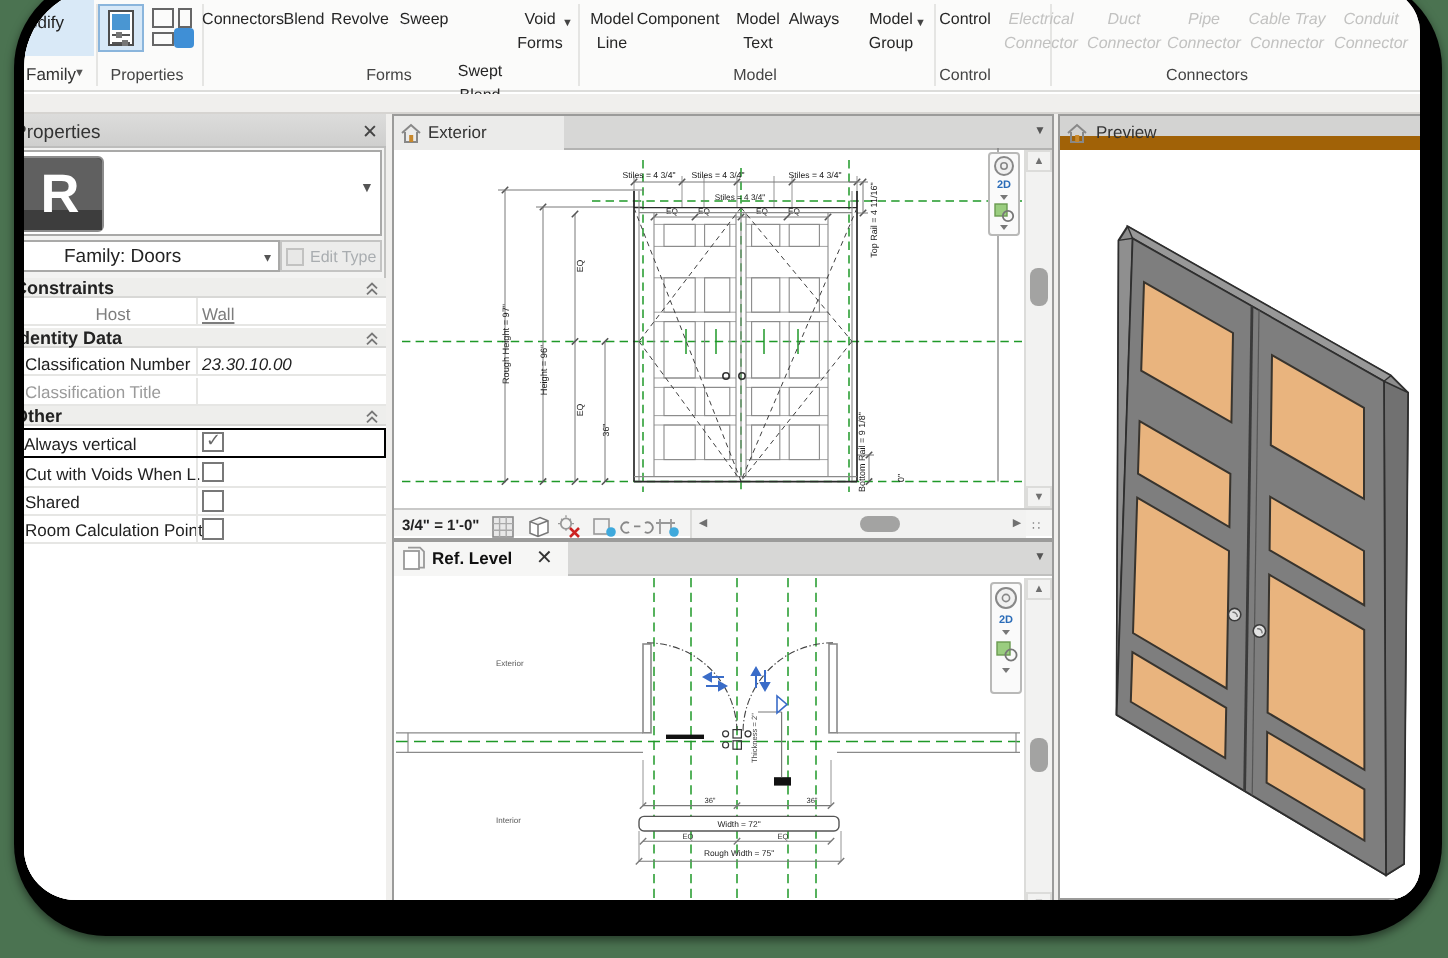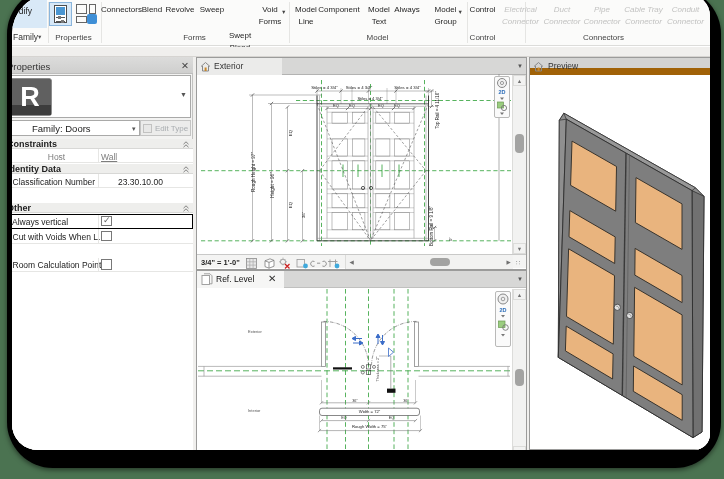--- a/index.html
+++ b/index.html
@@ -134,40 +134,49 @@
       <div class="ghdr" style="top:25px;">
             <span class="t">Identity Data</span>
             <span class="p">
               <svg width="6" height="7" viewBox="0 0 6 7" style="position:absolute;left:0;top:0">
                 <path d="M0.5,3.2 L3,0.8 L5.5,3.2 M0.5,6.2 L3,3.8 L5.5,6.2" fill="none" stroke="#777" stroke-width="0.9"></path>
               </svg>
             </span>
           </div>
       <div class="grow" style="top:35.8px;height:14.2px;">
         <span class="gname">Classification Number</span>
-        <span class="abs" style="left:118px;top:2.5px;font-size:8.5px;color:#222;">23.30.10.00</span>
+        <span class="abs" style="left:101px;top:2.5px;font-size:8.5px;color:#222;font-style:italic;">23.30.10.00</span>
+        <div class="gdiv"></div>
+      </div>
+      <div class="grow" style="top:50px;height:14.2px;">
+        <span class="gname" style="color:#9a9a9a;">Classification Title</span>
         <div class="gdiv"></div>
       </div>
       <div class="ghdr" style="top:64.2px;">
             <span class="t">Other</span>
             <span class="p">
               <svg width="6" height="7" viewBox="0 0 6 7" style="position:absolute;left:0;top:0">
                 <path d="M0.5,3.2 L3,0.8 L5.5,3.2 M0.5,6.2 L3,3.8 L5.5,6.2" fill="none" stroke="#777" stroke-width="0.9"></path>
               </svg>
             </span>
           </div>
       <div class="grow" style="top:75px;height:15.5px;border:1.5px solid #000;">
         <span class="gname" style="left:11px;">Always vertical</span>
         <div class="gdiv" style="left:97px;"></div>
         <div class="cbx" style="left:100px;top:1px;">
           <span class="abs" style="left:1px;top:-2px;font-size:9px;color:#666;">✓</span>
         </div>
       </div>
       <div class="grow" style="top:90.5px;height:14.6px;">
         <span class="gname">Cut with Voids When L...</span>
+        <div class="gdiv"></div>
+        <div class="cbx"></div>
+      </div>
+      <div class="grow" style="top:105.1px;height:14.6px;">
+        <span class="gname">Shared</span>
         <div class="gdiv"></div>
         <div class="cbx"></div>
       </div>
       <div class="grow" style="top:119.7px;height:13.4px;">
         <span class="gname" style="top:1.5px;">Room Calculation Point</span>
         <div class="gdiv"></div>
         <div class="cbx" style="top:1px;"></div>
       </div>
     </div>
   </div>
@@ -228,21 +237,21 @@
     </div>
   </div>
 
   <div class="abs" style="left:196px;top:269.5px;width:331px;height:188px;background:#fff;border:1px solid #9b9b9a;">
     <div class="abs" style="left:0;top:0;width:329px;height:17px;background:#d7d7d6;border-bottom:1px solid #c0c0bf;">
       <div class="abs" style="left:0;top:0;width:87px;height:17px;background:#f6f6f5;"></div>
       <svg class="abs" style="left:4px;top:2.5px;" width="12" height="12" viewBox="0 0 12 12">
             <rect x="1" y="2.5" width="7.5" height="9" fill="#fff" stroke="#999" stroke-width="0.9"></rect>
             <path d="M3,0.8 h6 l2,2 v8 h-2.5" fill="none" stroke="#999" stroke-width="0.9"></path>
           </svg>
-      <div class="abs" style="left:19px;top:3px;font-size:8.5px;font-weight:normal;color:#111;">Ref. Level</div>
+      <div class="abs" style="left:19px;top:3px;font-size:8.5px;font-weight:bold;color:#111;">Ref. Level</div>
       <div class="abs" style="left:71px;top:2.5px;font-size:10px;color:#333;">✕</div>
       <div class="abs" style="left:320px;top:5px;font-size:6px;color:#555;">▼</div>
     </div>
 
     <div class="sb" style="left:315px;top:18px;width:14px;height:168px;">
       <div class="sbb" style="left:0;top:0;border:1px solid #dcdcda;">▲</div>
       <div class="sbb" style="left:0;top:157px;border:1px solid #dcdcda;">▼</div>
       <div class="sbt" style="top:80px;height:17px;"></div>
     </div>
 

